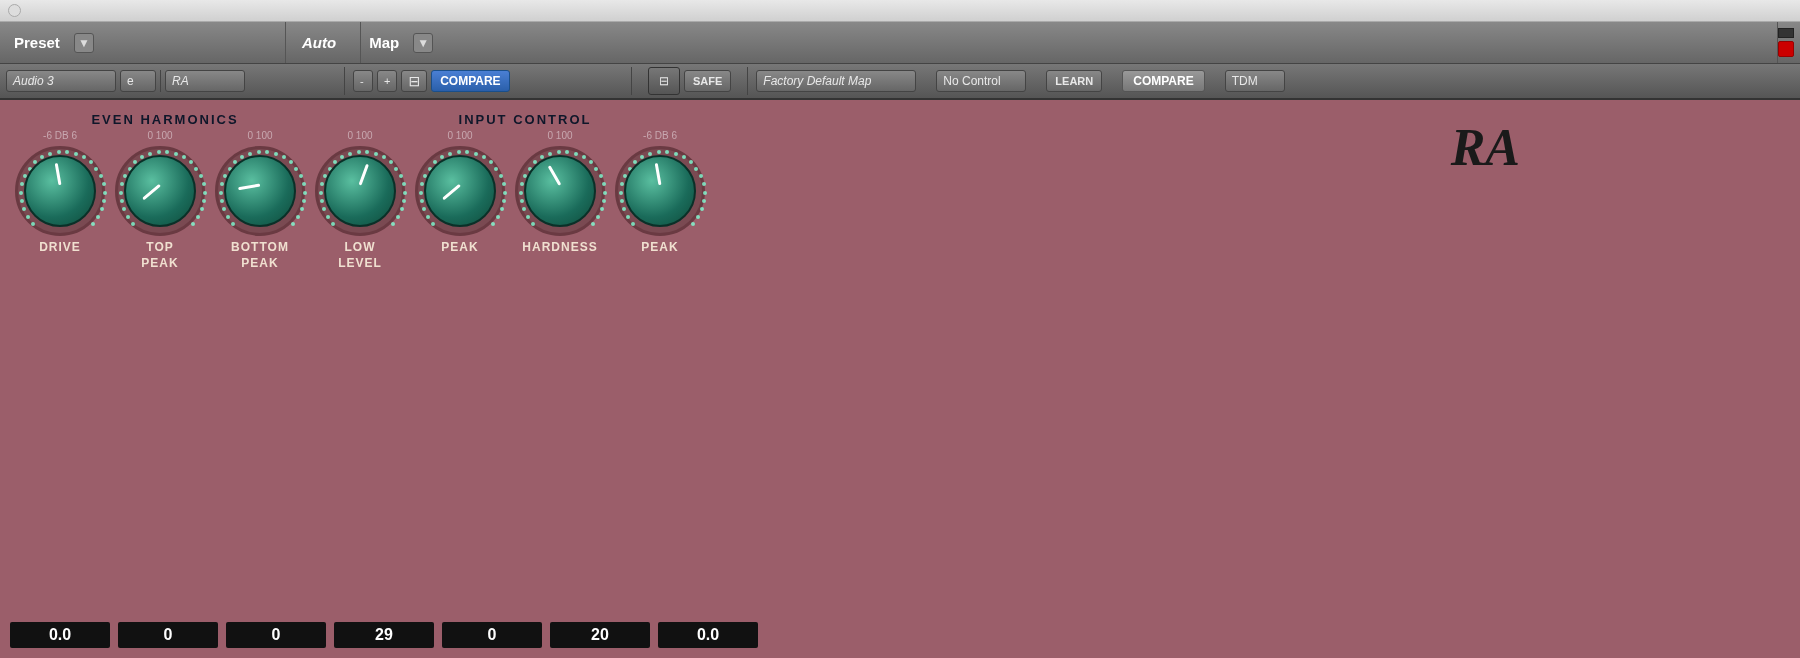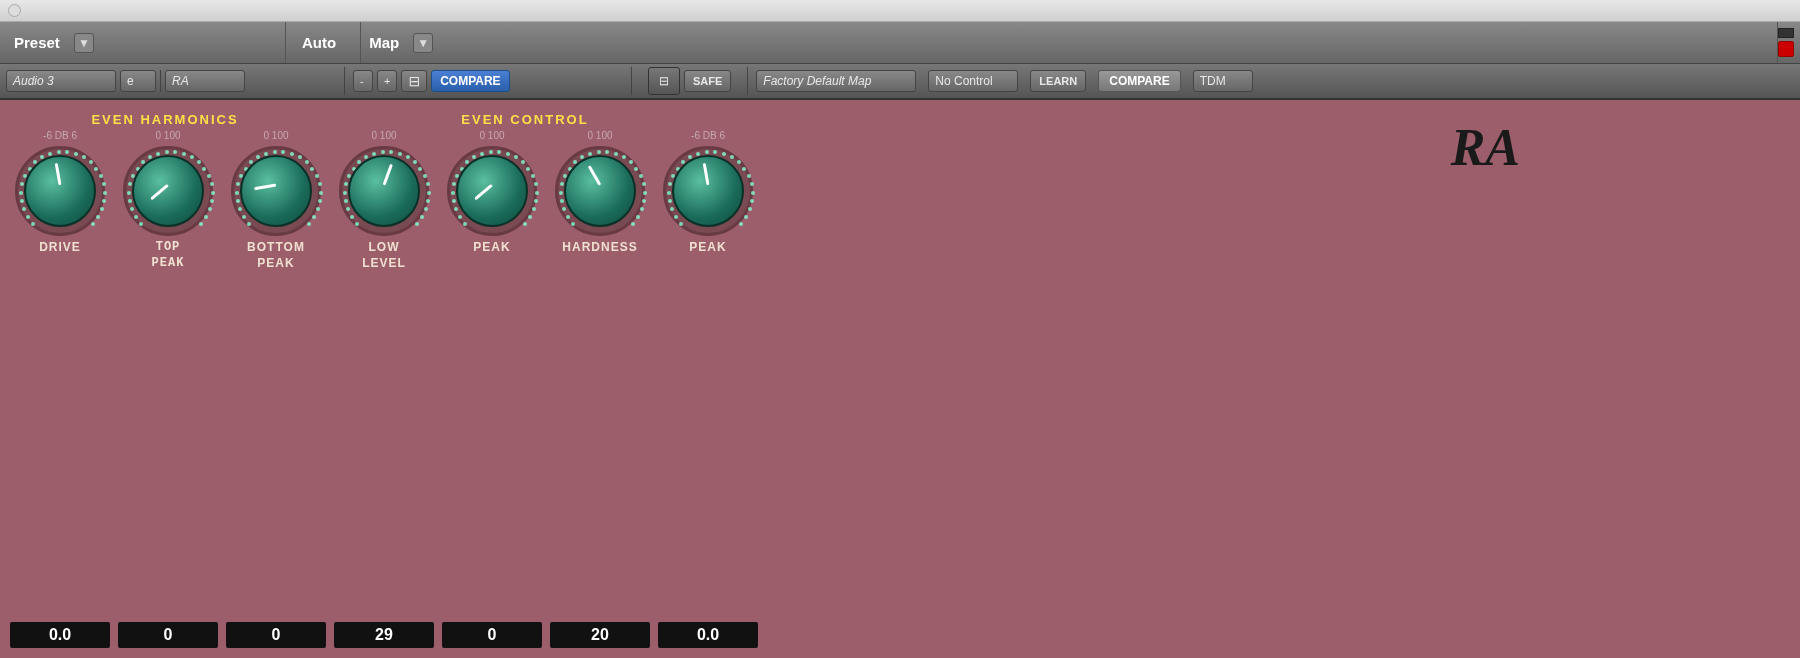--- a/index.html
+++ b/index.html
@@ -180,32 +180,31 @@
       gap: 10px;
     }
 
     .plugin-controls {
       flex: 1;
       display: flex;
       flex-direction: column;
     }
 
     .section-label {
-      color: #fde047;
+      color: #0f172a;
       font-size: 13px;
       font-weight: bold;
       letter-spacing: 2px;
       text-align: center;
       margin-bottom: 4px;
     }
 
     .knobs-row {
       display: flex;
       align-items: flex-start;
-      gap: 8px;
       flex: 1;
     }
 
     .knob-group {
       display: flex;
       flex-direction: column;
       align-items: center;
       gap: 4px;
     }
 
@@ -292,21 +291,21 @@
 </div>
 
 <div class="header-bar">
 
 
   <div class="header-section" style="gap:6px; min-width:280px;">
     <span class="header-label">Preset</span>
     <span style="width:20px; height:20px; background:#888; border-radius:3px; border:1px solid #555; display:flex;align-items:center;justify-content:center; color:#ddd; font-size:12px;">▼</span>
   </div>
 
-  <div class="header-section" style="gap:6px; padding: 0 16px;">
+  <div class="header-section" style="gap:6px; padding: 0 16px; font-style: italic;">
     <span class="header-label">Auto</span>
   </div>
 
   <div class="header-section" style="gap:6px; flex:1;">
     <span class="header-label">Map</span>
     <span style="width:20px; height:20px; background:#888; border-radius:3px; border:1px solid #555; display:flex;align-items:center;justify-content:center; color:#ddd; font-size:12px;">▼</span>
   </div>
 
   <div style="display:flex; flex-direction:column; gap:3px; margin-left:auto;">
     <div class="corner-btn-dark"></div>
@@ -334,21 +333,21 @@
 
   <div style="width:1px; height:28px; background:#444; margin:0 4px;"></div>
 
   <div style="display:flex; align-items:center; gap:4px; padding:0 8px;">
     <button class="auto-btn">⊟</button>
     <button class="safe-btn">SAFE</button>
   </div>
 
   <div style="width:1px; height:28px; background:#444; margin:0 4px;"></div>
 
-  <div style="display:flex; align-items:flex-end; gap:12px; flex:1;">
+  <div style="display:flex; align-items:flex-end; gap:20px; flex:1;">
     <button class="dropdown-btn dropdown-btn-wide" style="min-width:160px;">Factory Default Map</button>
     <button class="dropdown-btn" style="min-width:90px;">No Control</button>
     <button class="learn-btn">LEARN</button>
     <button class="bypass-btn">COMPARE</button>
     <button class="dropdown-btn" style="min-width:60px;">TDM</button>
   </div>
 </div>
 
 <div class="plugin-area">
   <div class="plugin-controls" style="position:relative;">
@@ -357,21 +356,21 @@
 
     <div style="display:flex; align-items:flex-start; margin-bottom:2px;">
 
       <div style="width:310px; text-align:center;">
         <span class="section-label">EVEN HARMONICS</span>
       </div>
 
       <div style="width:100px;"></div>
 
       <div style="width:210px; text-align:center;">
-        <span class="section-label">EVEN CONTROL</span>
+        <span class="section-label">INPUT CONTROL</span>
       </div>
     </div>
 
     <div class="knobs-row" id="knobs-container">
     <div class="knob-group" style="width: 100px;">
           <div class="knob-range">-6  DB  6</div>
           <div class="knob-outer">
             <div class="dot" style="left: 13.3015px; top: 72.6985px; opacity: 0.8;"></div>
             <div class="dot" style="left: 7.88035px; top: 66.035px; opacity: 0.8;"></div>
             <div class="dot" style="left: 3.92831px; top: 58.4079px; opacity: 0.8;"></div>
@@ -426,21 +425,21 @@
             <div class="dot" style="left: 83.8058px; top: 33.0559px; opacity: 0.8;"></div>
             <div class="dot" style="left: 84.9755px; top: 41.5661px; opacity: 0.8;"></div>
             <div class="dot" style="left: 84.3893px; top: 50.1362px; opacity: 0.8;"></div>
             <div class="dot" style="left: 82.0717px; top: 58.4079px; opacity: 0.8;"></div>
             <div class="dot" style="left: 78.1196px; top: 66.035px; opacity: 0.8;"></div>
             <div class="dot" style="left: 72.6985px; top: 72.6985px; opacity: 0.8;"></div>
             <div class="knob-inner">
               <div class="knob-indicator" style="transform: translateX(-50%) rotate(-130deg); transform-origin: center bottom;"></div>
             </div>
           </div>
-          <div class="knob-name" style="white-space: pre-line; font-family: Liberation Mono, monospace;">TOP
+          <div class="knob-name" style="white-space: pre-line;">TOP
 PEAK</div>
         </div>
         <div class="knob-group" style="width: 100px;">
           <div class="knob-range">0     100</div>
           <div class="knob-outer">
             <div class="dot" style="left: 13.3015px; top: 72.6985px; opacity: 0.8;"></div>
             <div class="dot" style="left: 7.88035px; top: 66.035px; opacity: 0.8;"></div>
             <div class="dot" style="left: 3.92831px; top: 58.4079px; opacity: 0.8;"></div>
             <div class="dot" style="left: 1.6107px; top: 50.1362px; opacity: 0.8;"></div>
             <div class="dot" style="left: 1.02449px; top: 41.5661px; opacity: 0.8;"></div>

